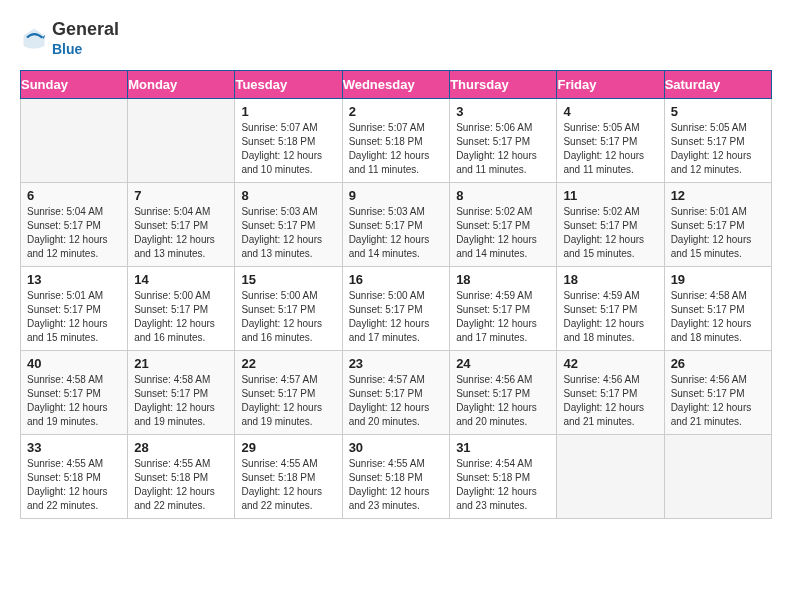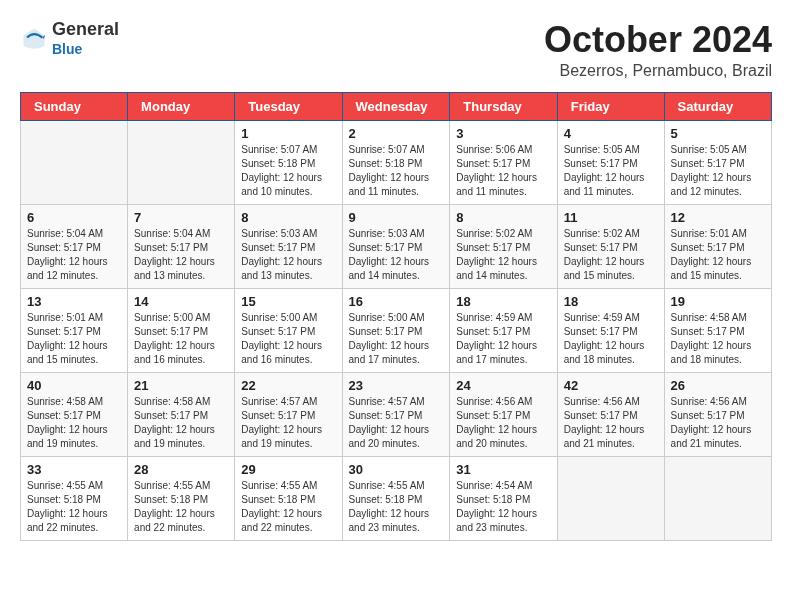--- a/index.html
+++ b/index.html
@@ -50,24 +50,24 @@
       font-size: 16px;
       color: #444;
       margin-top: 2px;
     }
     .calendar-table {
       width: 100%;
       border-collapse: collapse;
       font-size: 11px;
     }
     .calendar-table thead tr th {
-      background-color: #ef4444;
+      background-color: #ec4899;
       color: #fff;
       text-align: left;
-      padding: 6px 13px;
+      padding: 6px 0;
       font-size: 13px;
       font-weight: bold;
       border: 1px solid #1a5a9a;
     }
     .calendar-table tbody tr td {
       border: 1px solid #ccc;
       vertical-align: top;
       padding: 5px 6px;
       width: 108px;
       min-height: 80px;
@@ -101,24 +101,20 @@
       <path d="M10 18 Q20 8 32 18" stroke="#1a6faf" stroke-width="3" fill="none"></path>
       <path d="M32 18 L36 14 L34 20 Z" fill="#1a6faf"></path>
     </svg>
     <div>
       <div>
         <span class="logo-text-general">General</span><br>
         <span class="logo-text-blue">Blue</span>
       </div>
     </div>
   </div>
-  <div class="title-area">
-    <div class="month-title">October 2024</div>
-    <div class="location-title">Bezerros, Pernambuco, Brazil</div>
-  </div>
 </div>
 
 <table class="calendar-table">
   <thead>
     <tr>
     <th>Sunday</th>
         <th>Monday</th>
         <th>Tuesday</th>
         <th>Wednesday</th>
         <th>Thursday</th>

